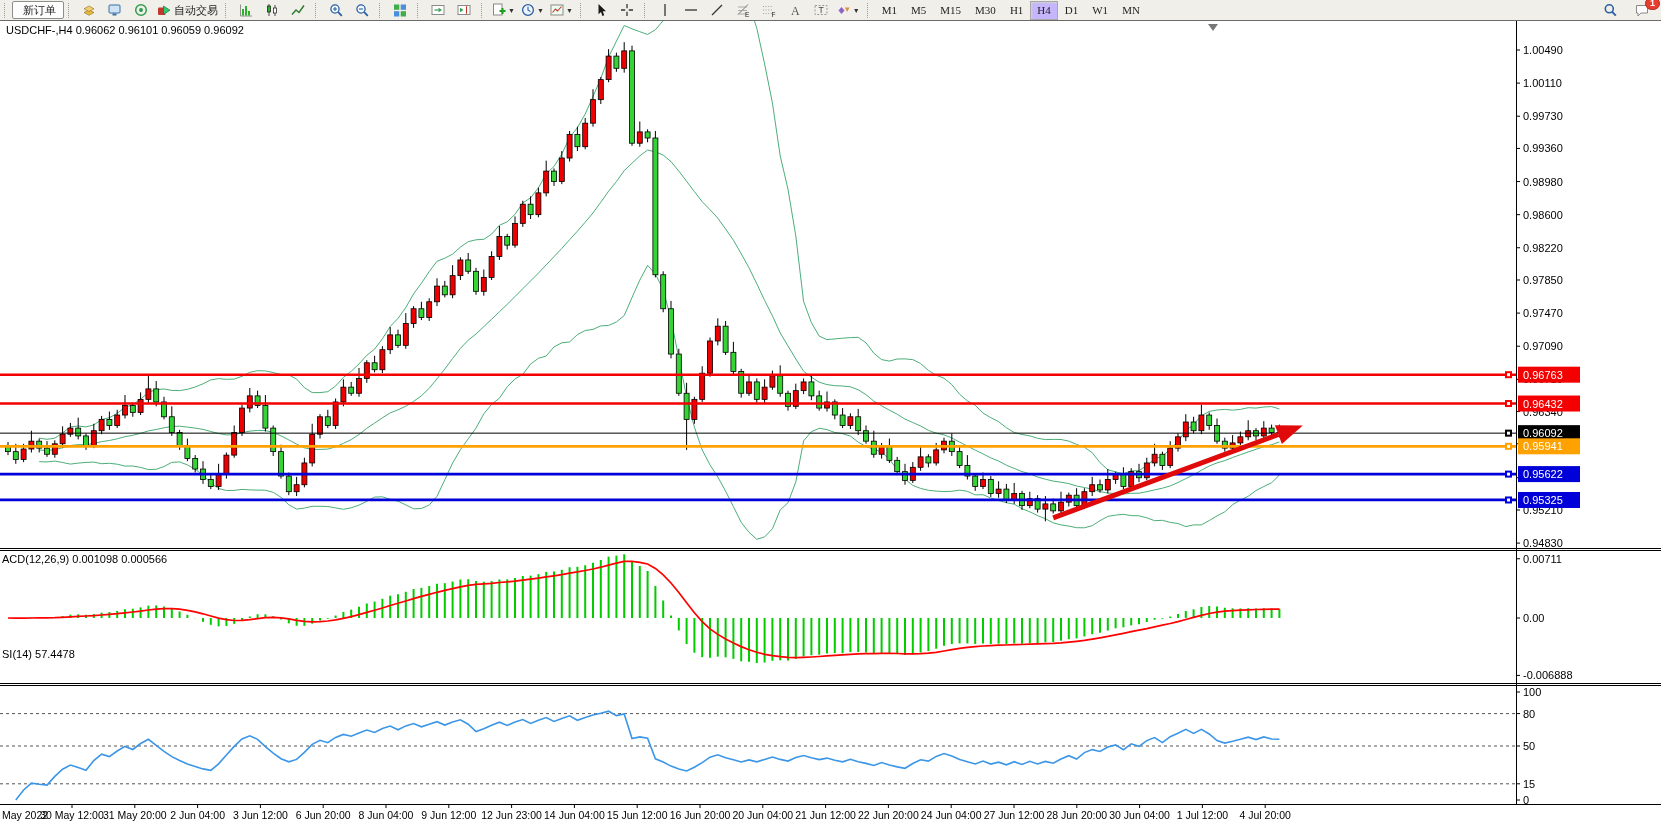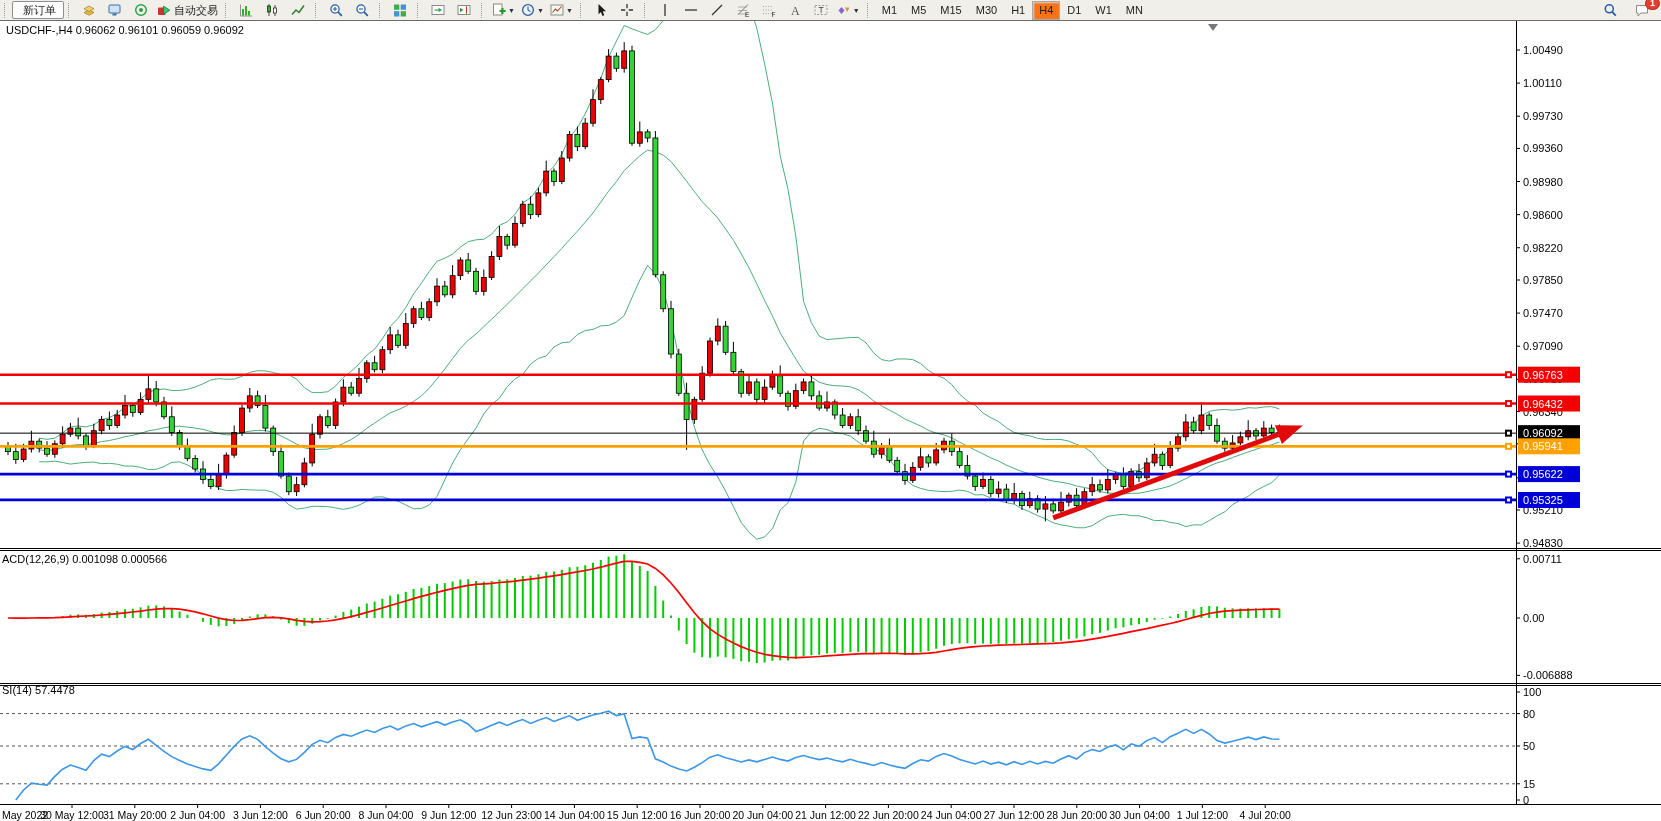--- a/index.html
+++ b/index.html
@@ -8,22 +8,22 @@
   #toolbar{position:absolute;top:0;left:0;width:1661px;height:20px;background:#f1efe9;
     border-bottom:1px solid #6b6b6b;display:flex;align-items:center;font-size:11px;color:#222;}
   .grip{width:4px;height:15px;border-left:1px dotted #9a9a9a;margin:0 3px 0 4px;}
   .tbtn{height:18px;min-width:20px;display:flex;align-items:center;justify-content:center;
     padding:0 2px;border:1px solid transparent;cursor:default;white-space:nowrap;}
   .tbtn.labeled{border:1px solid #8e8e8e;background:#fdfdfd;padding:0 7px;height:16px;
     box-shadow:inset 0 1px 0 #fff;border-radius:2px;}
   .tbtn svg{display:block;}
   .ic-label{margin-left:3px;}
   .caret{font-size:7px;margin-left:2px;color:#333;}
-  .tf{padding:0 6px;height:17px;display:flex;align-items:center;color:#222;border:1px solid transparent;}
-  .tf.active{background:#f97316;border:1px solid #a8a8a8;box-shadow:inset 1px 1px 2px #d6d4cc;}
+  .tf{padding:0 6px;height:17px;display:flex;align-items:center;color:#222;border:1px solid transparent;font-family:Liberation Serif, serif;}
+  .tf.active{background:#c4b5fd;border:1px solid #a8a8a8;box-shadow:inset 1px 1px 2px #d6d4cc;}
   #tb-right{margin-left:auto;display:flex;align-items:center;margin-right:6px;gap:6px;}
   .chatwrap{position:relative;}
   .badge{position:absolute;top:-4px;right:-6px;background:#e73c2e;color:#fff;border-radius:8px;
     font-size:9px;line-height:11px;padding:0 4px;font-weight:bold;border:1px solid #b02a1f;}
   
   .ovl{position:absolute;font-size:11px;color:#000;white-space:pre;}
 </style>
 </head>
 <body>
 
@@ -893,14 +893,14 @@
           <text x="1523" y="478.1001599999995" fill="#ffffff">0.95622</text>
           <rect x="1505" y="496.4747999999988" width="7" height="7" fill="#0000d8"></rect>
           <rect x="1507" y="498.4747999999988" width="3" height="3" fill="#fff"></rect>
           <rect x="1518" y="491.9747999999988" width="62" height="16" fill="#0000d8"></rect>
           <text x="1523" y="503.9747999999988" fill="#ffffff">0.95325</text>
         </g>
       </svg>
     </div>
   <div class="ovl" style="left:6px;top:24px;">USDCHF-,H4 0.96062 0.96101 0.96059 0.96092</div>
   <div class="ovl" style="left:2px;top:553px;">ACD(12,26,9) 0.001098 0.000566</div>
-  <div class="ovl" style="left:2px;top:684px;">SI(14) 57.4478</div>
+  <div class="ovl" style="left:2px;top:648px;">SI(14) 57.4478</div>
 </div>
 
 </body></html>

